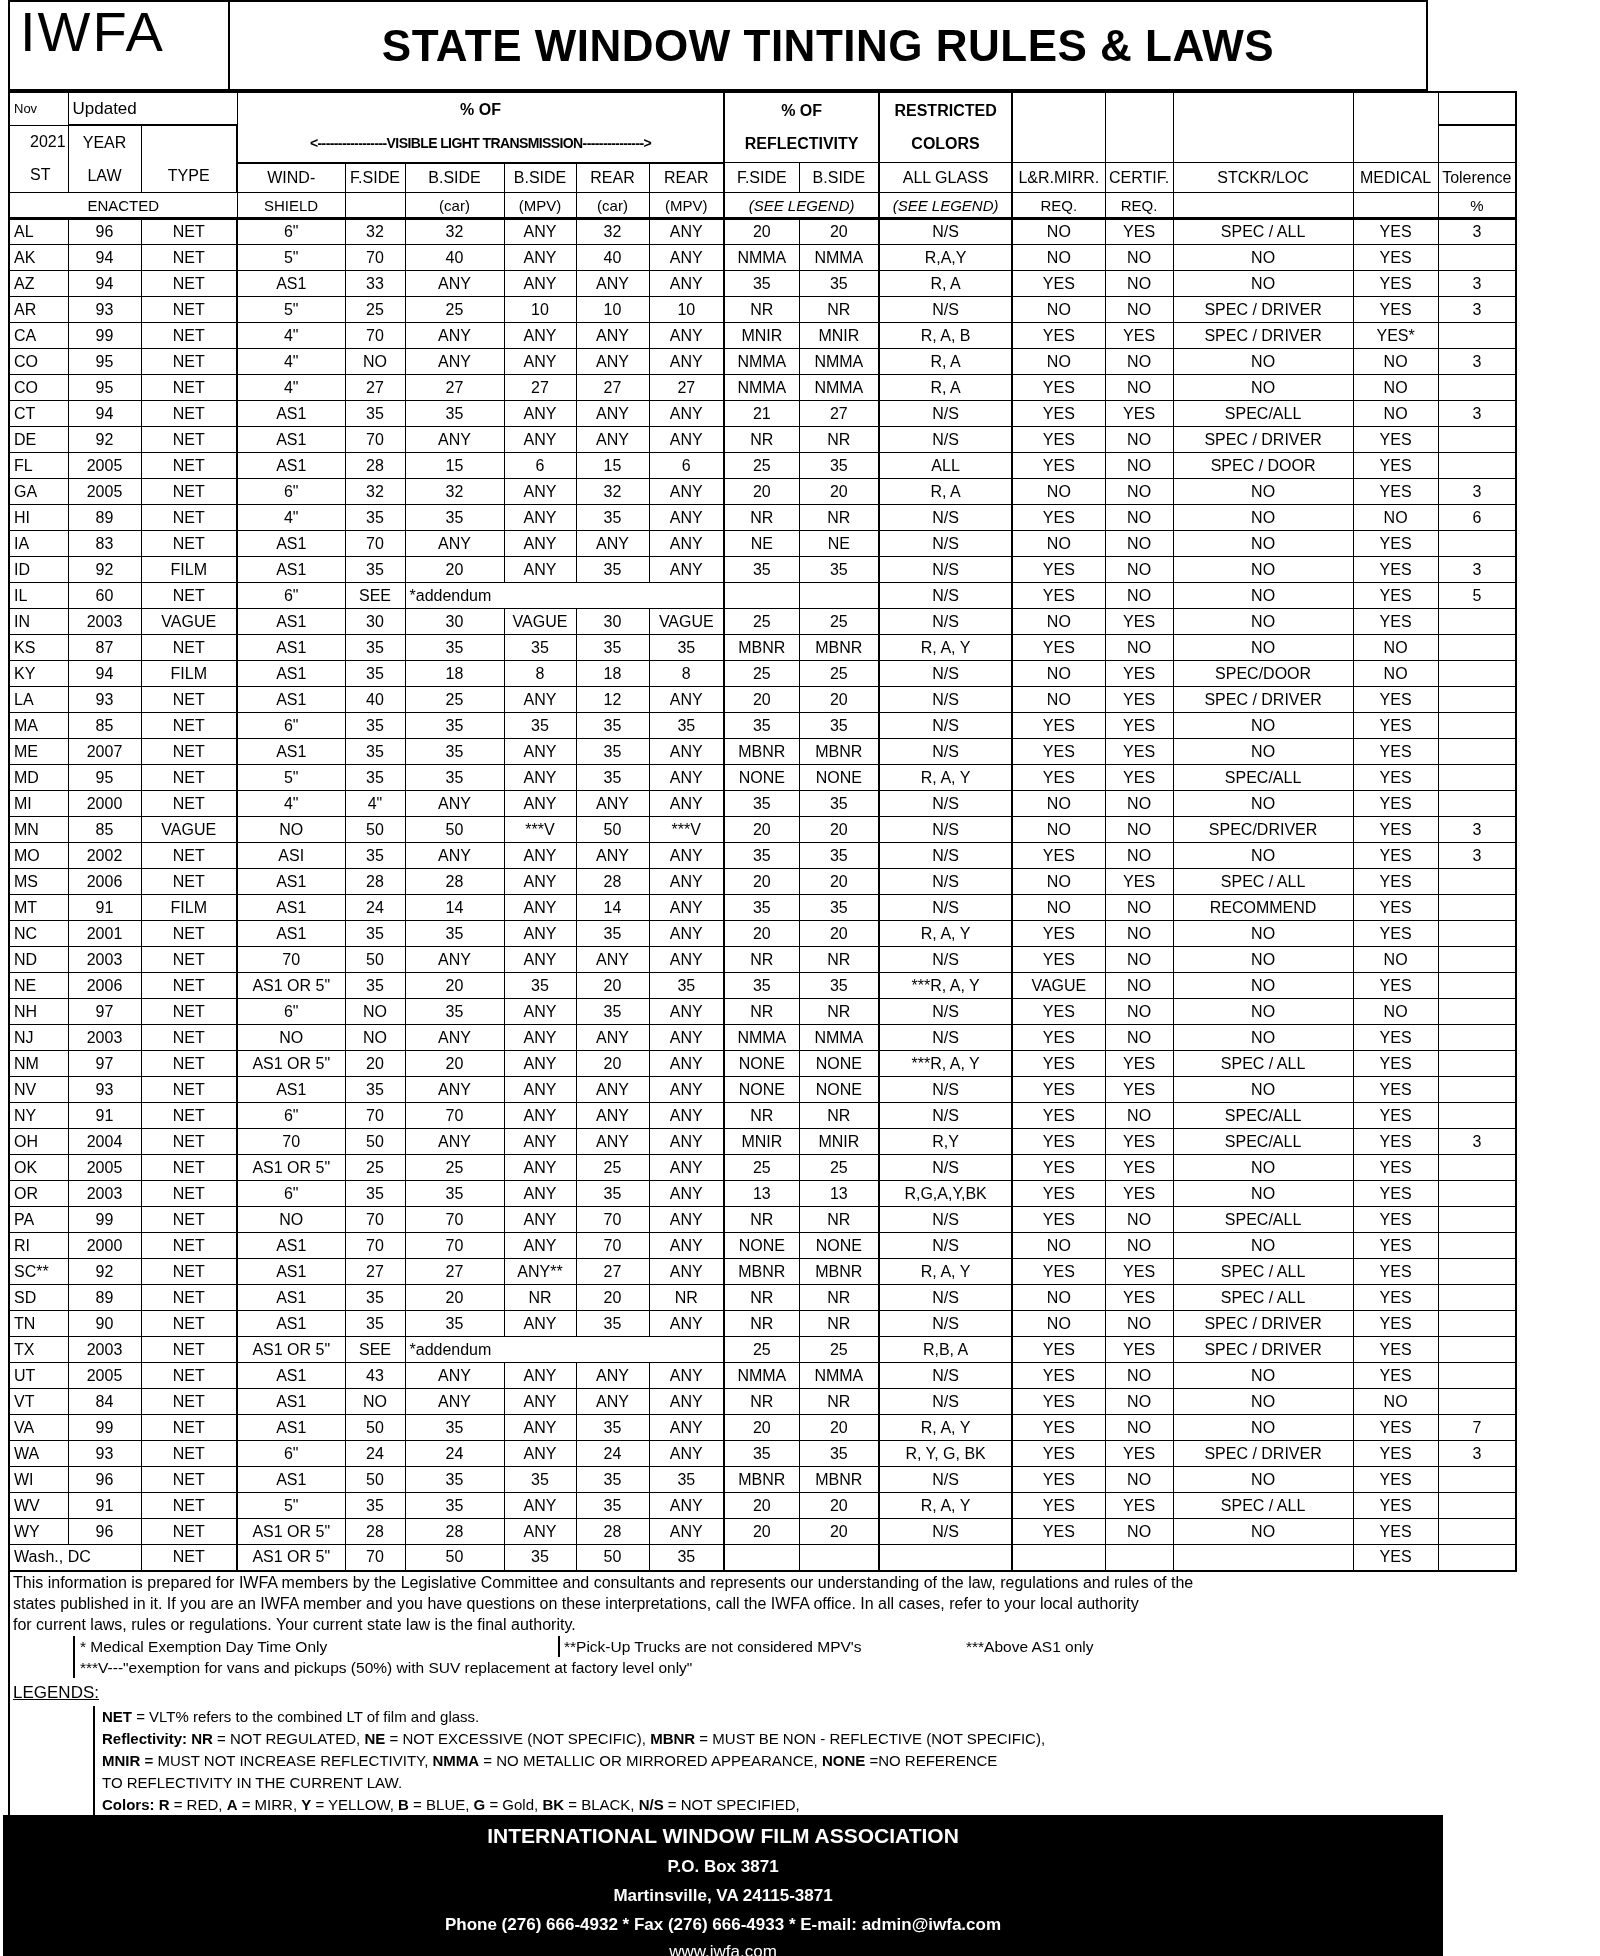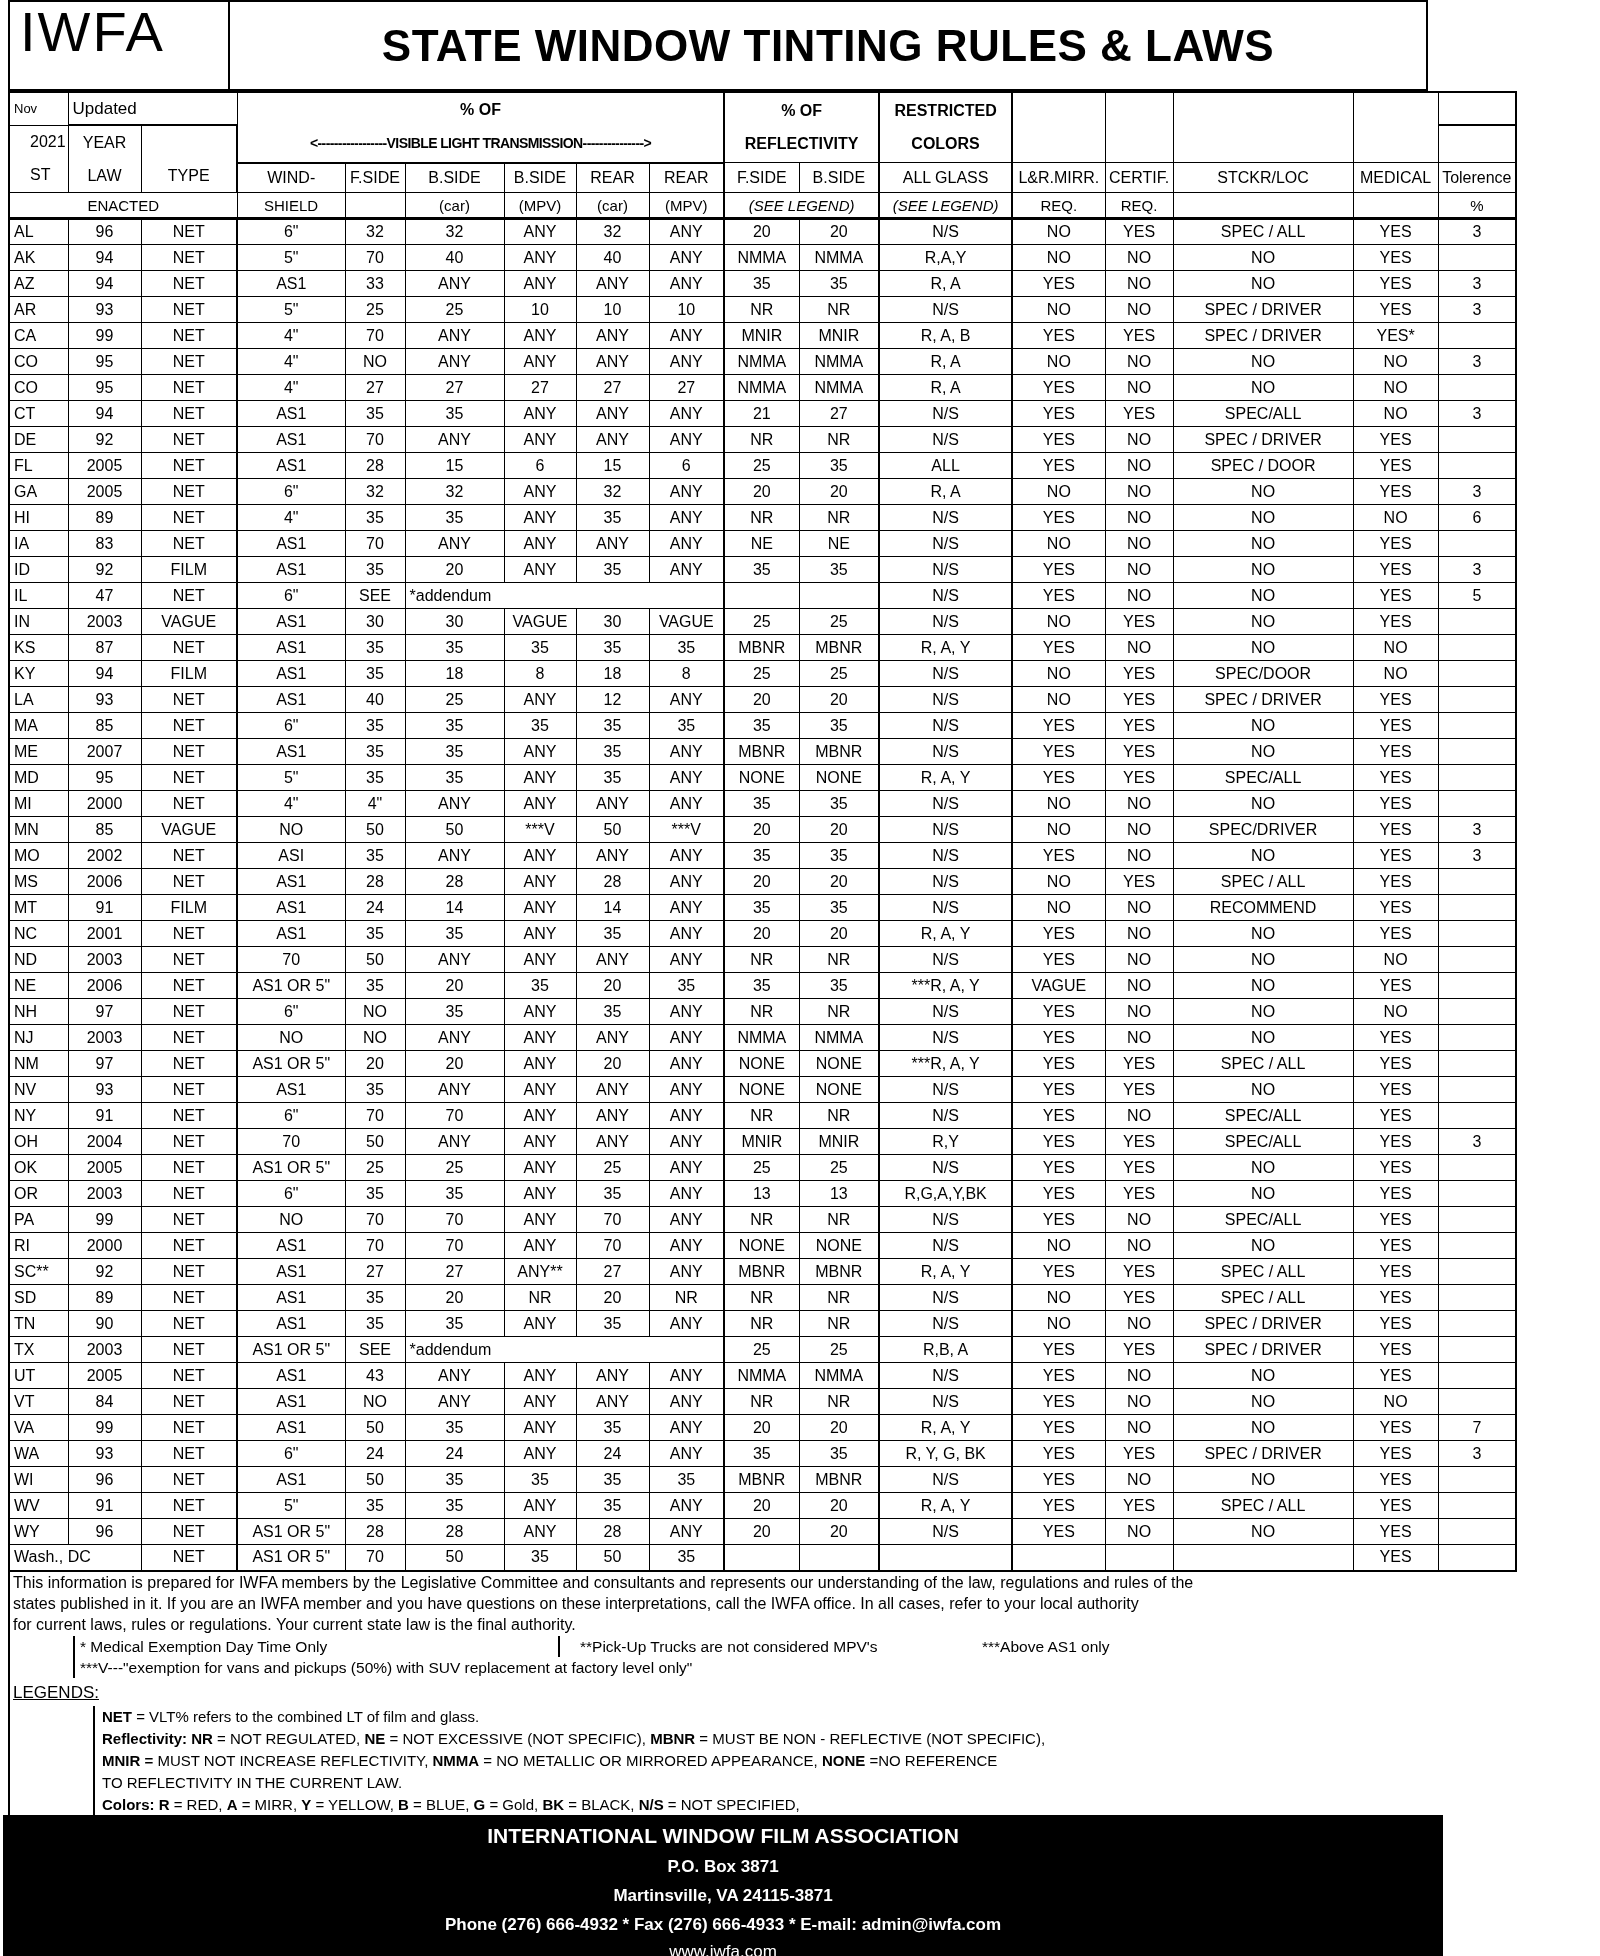--- a/index.html
+++ b/index.html
@@ -46,21 +46,21 @@
   .tolA { border-bottom:2px solid #000 !important; }
   .pct { font-size:16px; }
 
   
   .notes { position:absolute; left:8px; top:1572px; width:1505px;
            border-left:2px solid #000; padding-left:3px; box-sizing:border-box; }
   .notes .para div { font-size:16px; line-height:21px; white-space:nowrap; }
   .fnblock { margin-left:60px; border-left:2px solid #000; padding-left:5px; margin-top:1px; }
   .fnrow { display:flex; font-size:15.5px; line-height:21px; white-space:nowrap; }
   .fnrow .fn1 { width:478px; }
-  .fnrow .fn2 { width:350px; border-left:2px solid #000; padding-left:20px; }
+  .fnrow .fn2 { width:350px; border-left:2px solid #000; padding-left:4px; }
   .fnrow .fn3 { margin-left:52px; }
   .fnv { font-size:15.5px; line-height:21px; white-space:nowrap; }
   .legends-title { font-size:17px; font-weight:normal; text-decoration:underline; margin-top:4px; line-height:22px; }
   .legendblock { margin-left:80px; border-left:2px solid #000; padding-left:7px; margin-top:2px; }
   .legendblock div { font-size:15px; line-height:22px; white-space:nowrap; }
   .legendblock .b { font-weight:bold; }
 
   
   .blackbox { position:absolute; left:3px; top:1815px; width:1440px; height:141px;
               background:#000; color:#fff; text-align:center; }
@@ -442,21 +442,21 @@
           <td class="gr">35</td>
           <td class="gr">N/S</td>
           <td>YES</td>
           <td>NO</td>
           <td>NO</td>
           <td>YES</td>
           <td>3</td>
         </tr>
         <tr>
           <td class="cl">IL</td>
-          <td>47</td>
+          <td>60</td>
           <td class="gr">NET</td>
           <td>6"</td>
           <td>SEE</td>
           <td colspan="4" class="cl gr">*addendum</td>
           <td></td>
           <td class="gr"></td>
           <td class="gr">N/S</td>
           <td>YES</td>
           <td>NO</td>
           <td>NO</td>

